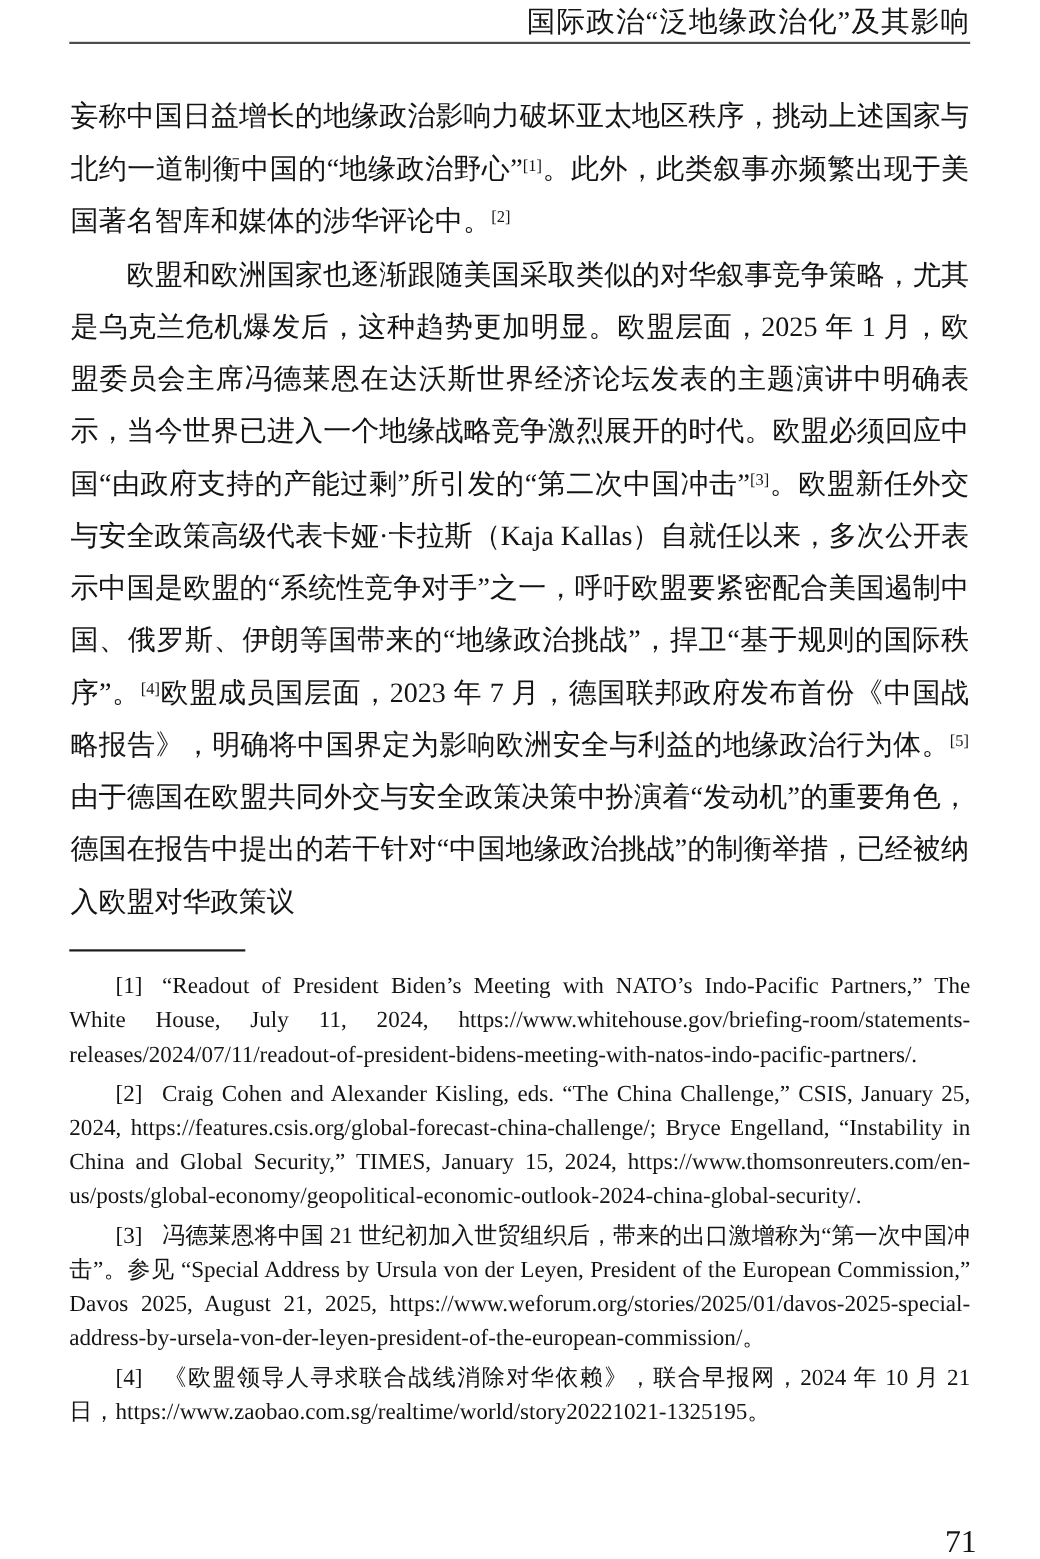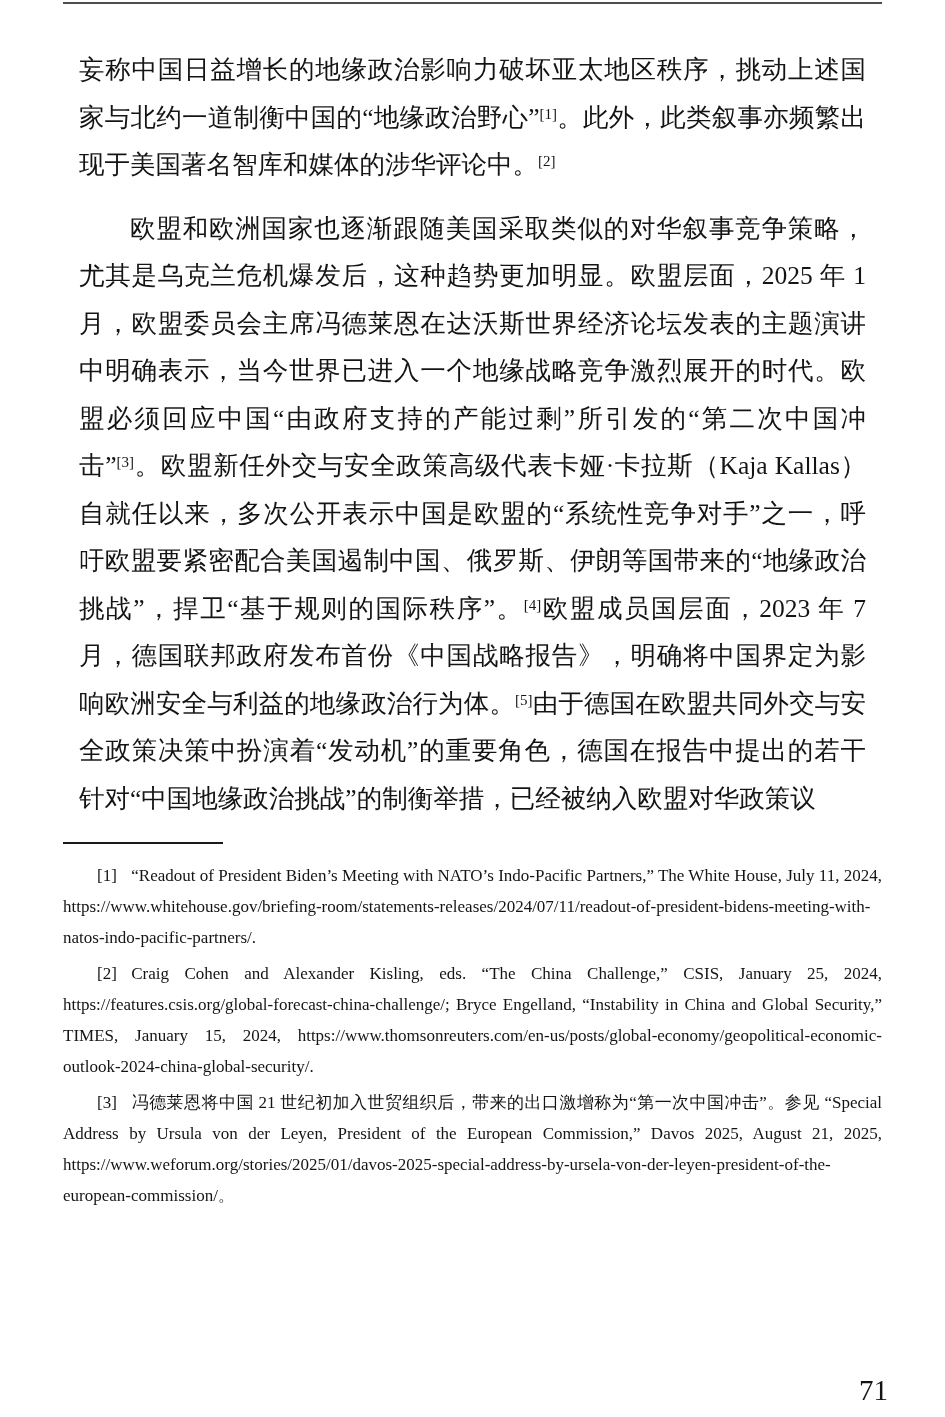--- a/index.html
+++ b/index.html
@@ -29,66 +29,70 @@
     border-top: 2px solid #4d4d4d;
     margin: 2px 0 0;
   }
   .body-text {
     margin-top: 42px;
     font-size: 25.5px;
     line-height: 47.5px;
     text-align: justify;
     text-justify: inter-ideograph;
   }
-  .body-text .para { margin: 16px; }
+  .body-text .para { margin: 1px; }
   .body-text .para.indent { text-indent: 2em; font-family: Liberation Serif, serif; }
   .fn-ref {
     font-size: 15px;
     line-height: 0;
     vertical-align: 7px;
     letter-spacing: 0;
   }
   .fn-sep {
     width: 160px; height: 0;
     border: 0;
     border-top: 2px solid #1a1a1a;
     margin: 20px 0 0;
   }
   .footnotes {
     margin-top: 16px;
-    font-size: 17px;
+    font-size: 21px;
     line-height: 31px;
     text-align: justify;
     text-justify: inter-ideograph;
   }
   .footnotes .footnote { margin: 5px 0 0; text-indent: 2em; }
   .fn-marker { margin-right: 0.85em; }
   .page-number {
     position: absolute;
-    right: 57px; bottom: 12px;
+    right: 57px; bottom: 0;
     font-size: 29px;
     line-height: 30px;
     margin-left: 12px;
   }
 </style>
 </head>
 <body>
 
 <div class="page">
 
+  <header class="running-header">
+    <span>国际政治“泛地缘政治化”及其影响</span>
+  </header>
   <hr class="header-rule">
 
   <main class="body-text">
       <p class="para"><span>妄称中国日益增长的地缘政治影响力破坏亚太地区秩序，挑动上述国家与北约一道制衡中国的“地缘政治野心”</span><sup class="fn-ref">[1]</sup><span>。此外，此类叙事亦频繁出现于美国著名智库和媒体的涉华评论中。</span><sup class="fn-ref">[2]</sup></p>
       <p class="para indent"><span>欧盟和欧洲国家也逐渐跟随美国采取类似的对华叙事竞争策略，尤其是乌克兰危机爆发后，这种趋势更加明显。欧盟层面，2025 年 1 月，欧盟委员会主席冯德莱恩在达沃斯世界经济论坛发表的主题演讲中明确表示，当今世界已进入一个地缘战略竞争激烈展开的时代。欧盟必须回应中国“由政府支持的产能过剩”所引发的“第二次中国冲击”</span><sup class="fn-ref">[3]</sup><span>。欧盟新任外交与安全政策高级代表卡娅·卡拉斯（Kaja Kallas）自就任以来，多次公开表示中国是欧盟的“系统性竞争对手”之一，呼吁欧盟要紧密配合美国遏制中国、俄罗斯、伊朗等国带来的“地缘政治挑战”，捍卫“基于规则的国际秩序”。</span><sup class="fn-ref">[4]</sup><span>欧盟成员国层面，2023 年 7 月，德国联邦政府发布首份《中国战略报告》，明确将中国界定为影响欧洲安全与利益的地缘政治行为体。</span><sup class="fn-ref">[5]</sup><span>由于德国在欧盟共同外交与安全政策决策中扮演着“发动机”的重要角色，德国在报告中提出的若干针对“中国地缘政治挑战”的制衡举措，已经被纳入欧盟对华政策议</span></p>
     </main>
 
   <hr class="fn-sep">
 
   <section class="footnotes">
       <p class="footnote"><span class="fn-marker">[1]</span><span>“Readout of President Biden’s Meeting with NATO’s Indo-Pacific Partners,” The White House, July 11, 2024, https://www.whitehouse.gov/briefing-room/statements-releases/2024/07/11/readout-of-president-bidens-meeting-with-natos-indo-pacific-partners/.</span></p>
       <p class="footnote"><span class="fn-marker">[2]</span><span>Craig Cohen and Alexander Kisling, eds. “The China Challenge,” CSIS, January 25, 2024, https://features.csis.org/global-forecast-china-challenge/; Bryce Engelland, “Instability in China and Global Security,” TIMES, January 15, 2024, https://www.thomsonreuters.com/en-us/posts/global-economy/geopolitical-economic-outlook-2024-china-global-security/.</span></p>
       <p class="footnote"><span class="fn-marker">[3]</span><span>冯德莱恩将中国 21 世纪初加入世贸组织后，带来的出口激增称为“第一次中国冲击”。参见 “Special Address by Ursula von der Leyen, President of the European Commission,” Davos 2025, August 21, 2025, https://www.weforum.org/stories/2025/01/davos-2025-special-address-by-ursela-von-der-leyen-president-of-the-european-commission/。</span></p>
+      <p class="footnote"><span class="fn-marker">[4]</span><span>《欧盟领导人寻求联合战线消除对华依赖》，联合早报网，2024 年 10 月 21 日，https://www.zaobao.com.sg/realtime/world/story20221021-1325195。</span></p>
     </section>
 
   <div class="page-number">71</div>
 
 </div>
 
 </body></html>

